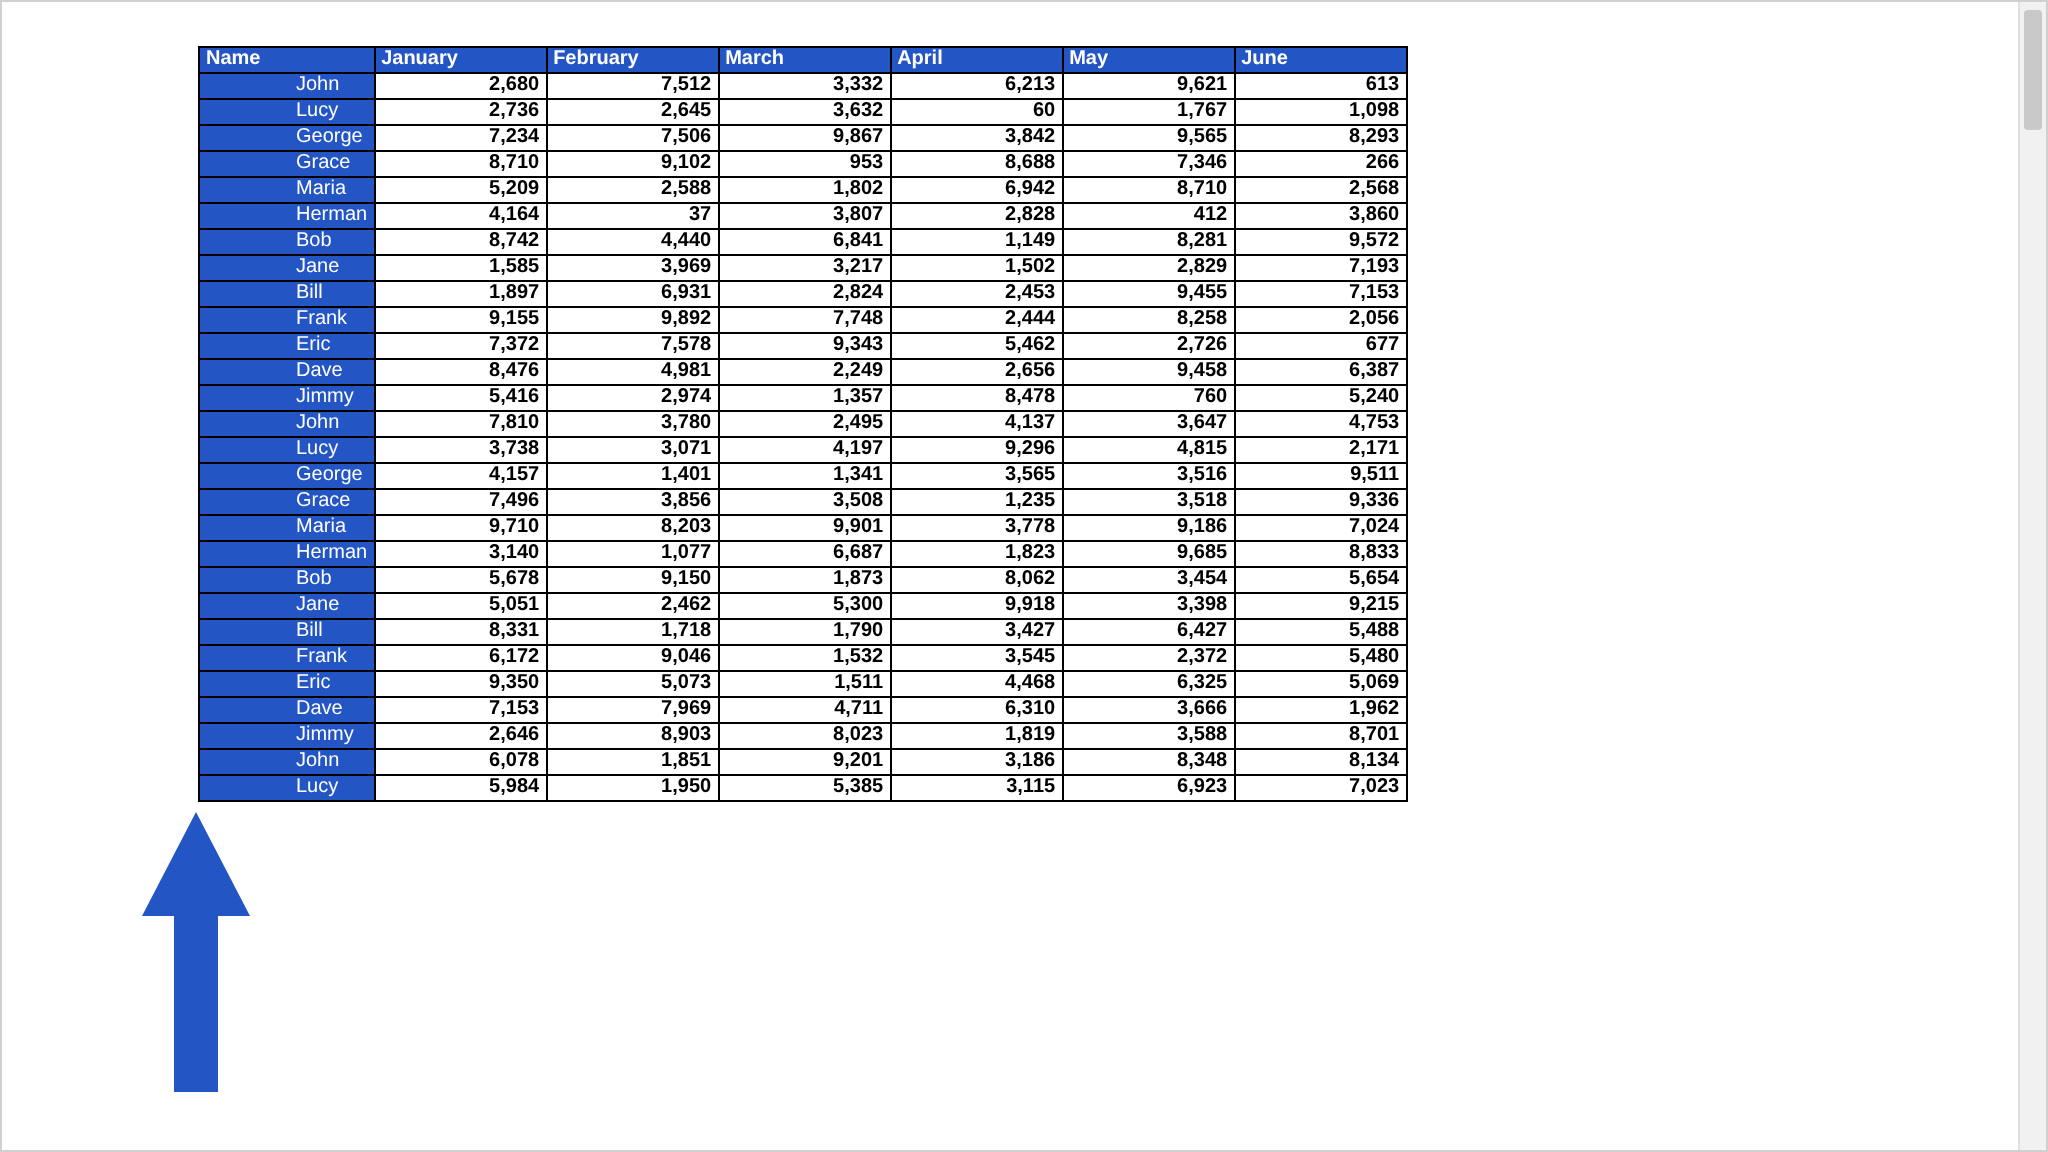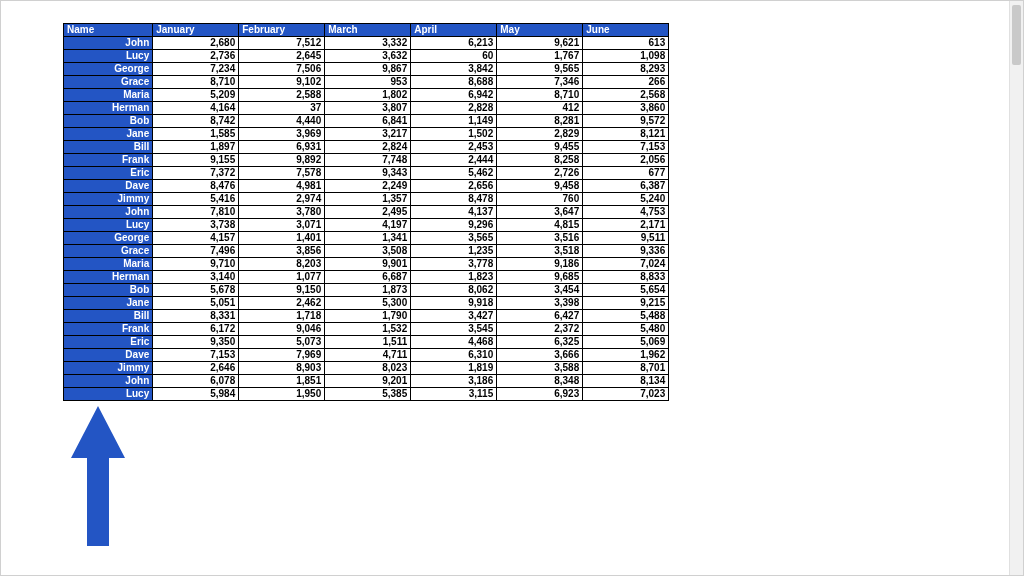--- a/index.html
+++ b/index.html
@@ -30,41 +30,42 @@
       border-radius: 2px;
     }
     .sheet {
       padding: 22px 0 0 62px;
     }
     table {
       border-collapse: collapse;
       table-layout: fixed;
       font-size: 10px;
       line-height: 1;
+      margin-left: 36px;
     }
     col.name { width: 46px; }
     col.month { width: 86px; }
     th, td {
       border: 1px solid #000;
       height: 13px;
       padding: 1px 3px;
       overflow: hidden;
       white-space: nowrap;
     }
     th {
       background: #2355c4;
       color: #fff;
       font-weight: bold;
       text-align: left;
     }
     td.name {
       background: #2355c4;
       color: #fff;
-      font-weight: bold;
-      text-align: right;
+      font-weight: normal;
+      text-align: left;
       padding-left: 48px;
     }
     td.val {
       text-align: right;
       font-weight: bold;
       color: #000;
     }
     .arrow {
       position: absolute;
       left: 70px;
@@ -160,21 +161,21 @@
           <td class="val">8,281</td>
           <td class="val">9,572</td>
         </tr>
         <tr>
           <td class="name">Jane</td>
           <td class="val">1,585</td>
           <td class="val">3,969</td>
           <td class="val">3,217</td>
           <td class="val">1,502</td>
           <td class="val">2,829</td>
-          <td class="val">8,121</td>
+          <td class="val">7,193</td>
         </tr>
         <tr>
           <td class="name">Bill</td>
           <td class="val">1,897</td>
           <td class="val">6,931</td>
           <td class="val">2,824</td>
           <td class="val">2,453</td>
           <td class="val">9,455</td>
           <td class="val">7,153</td>
         </tr>

